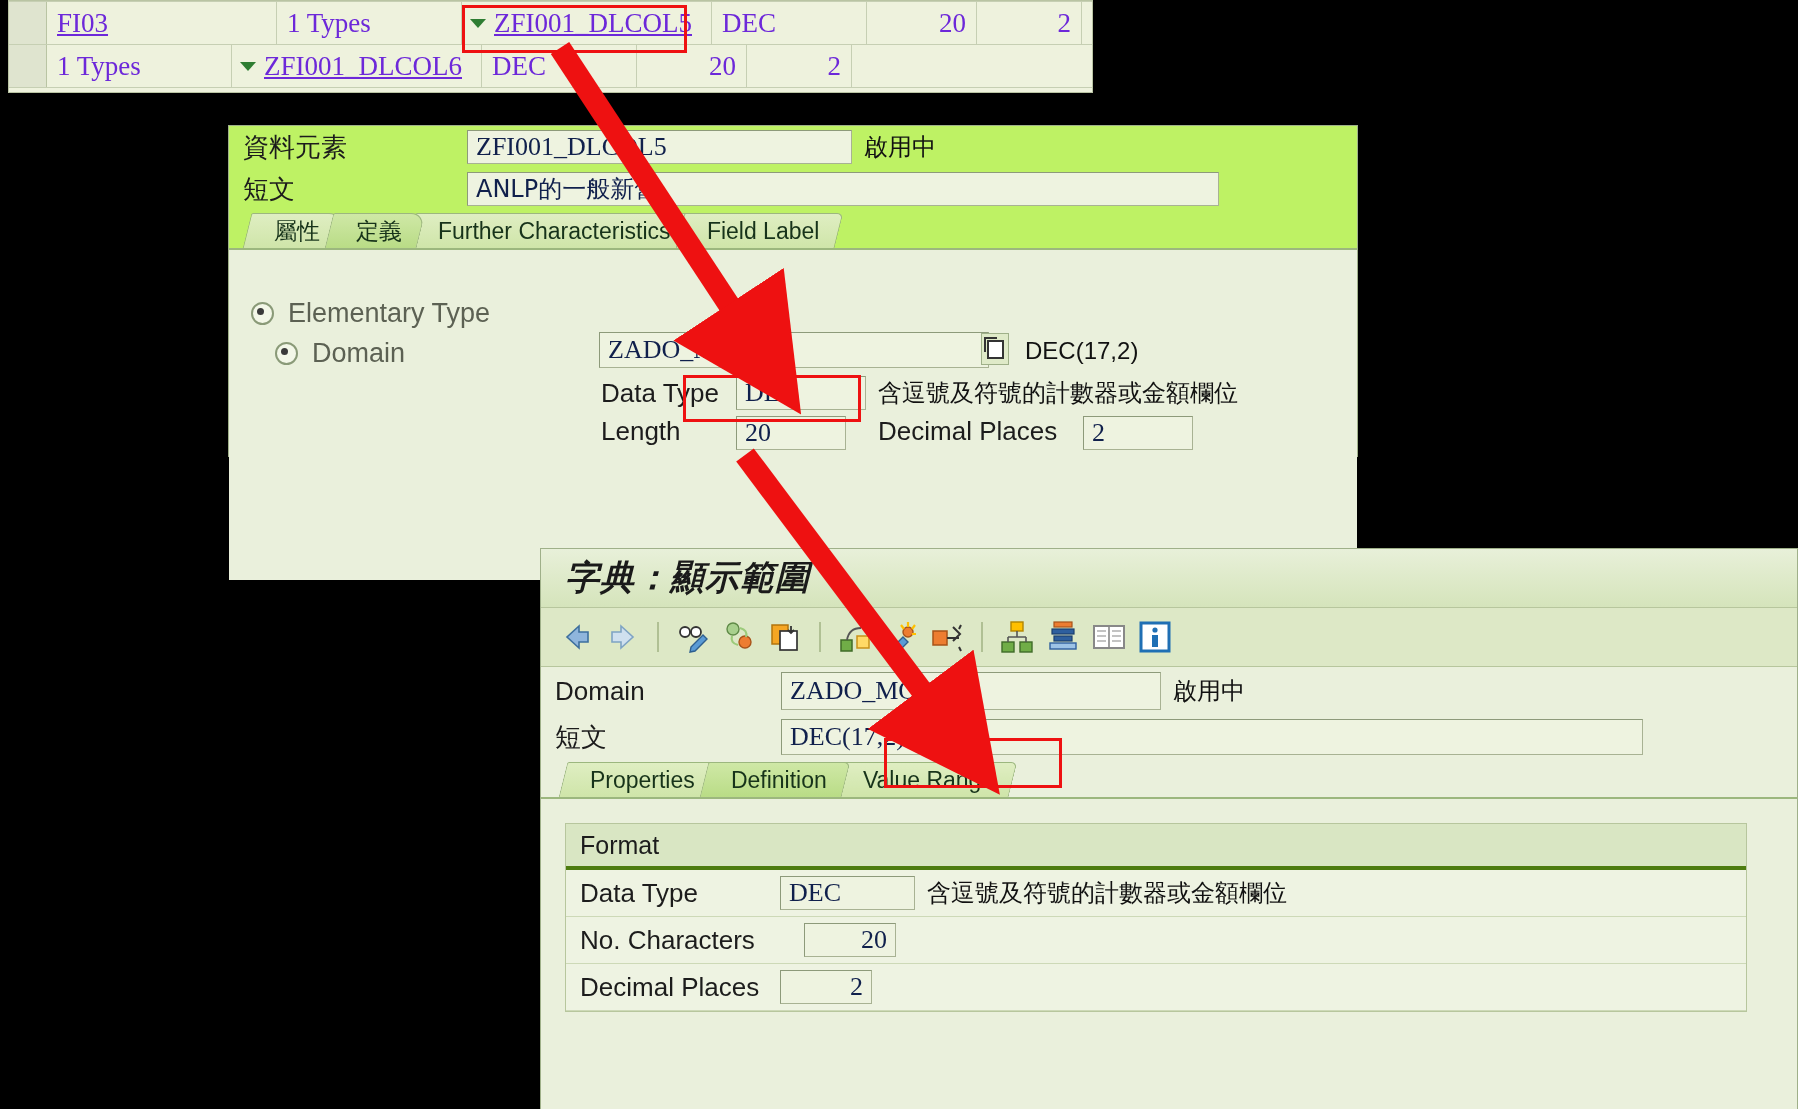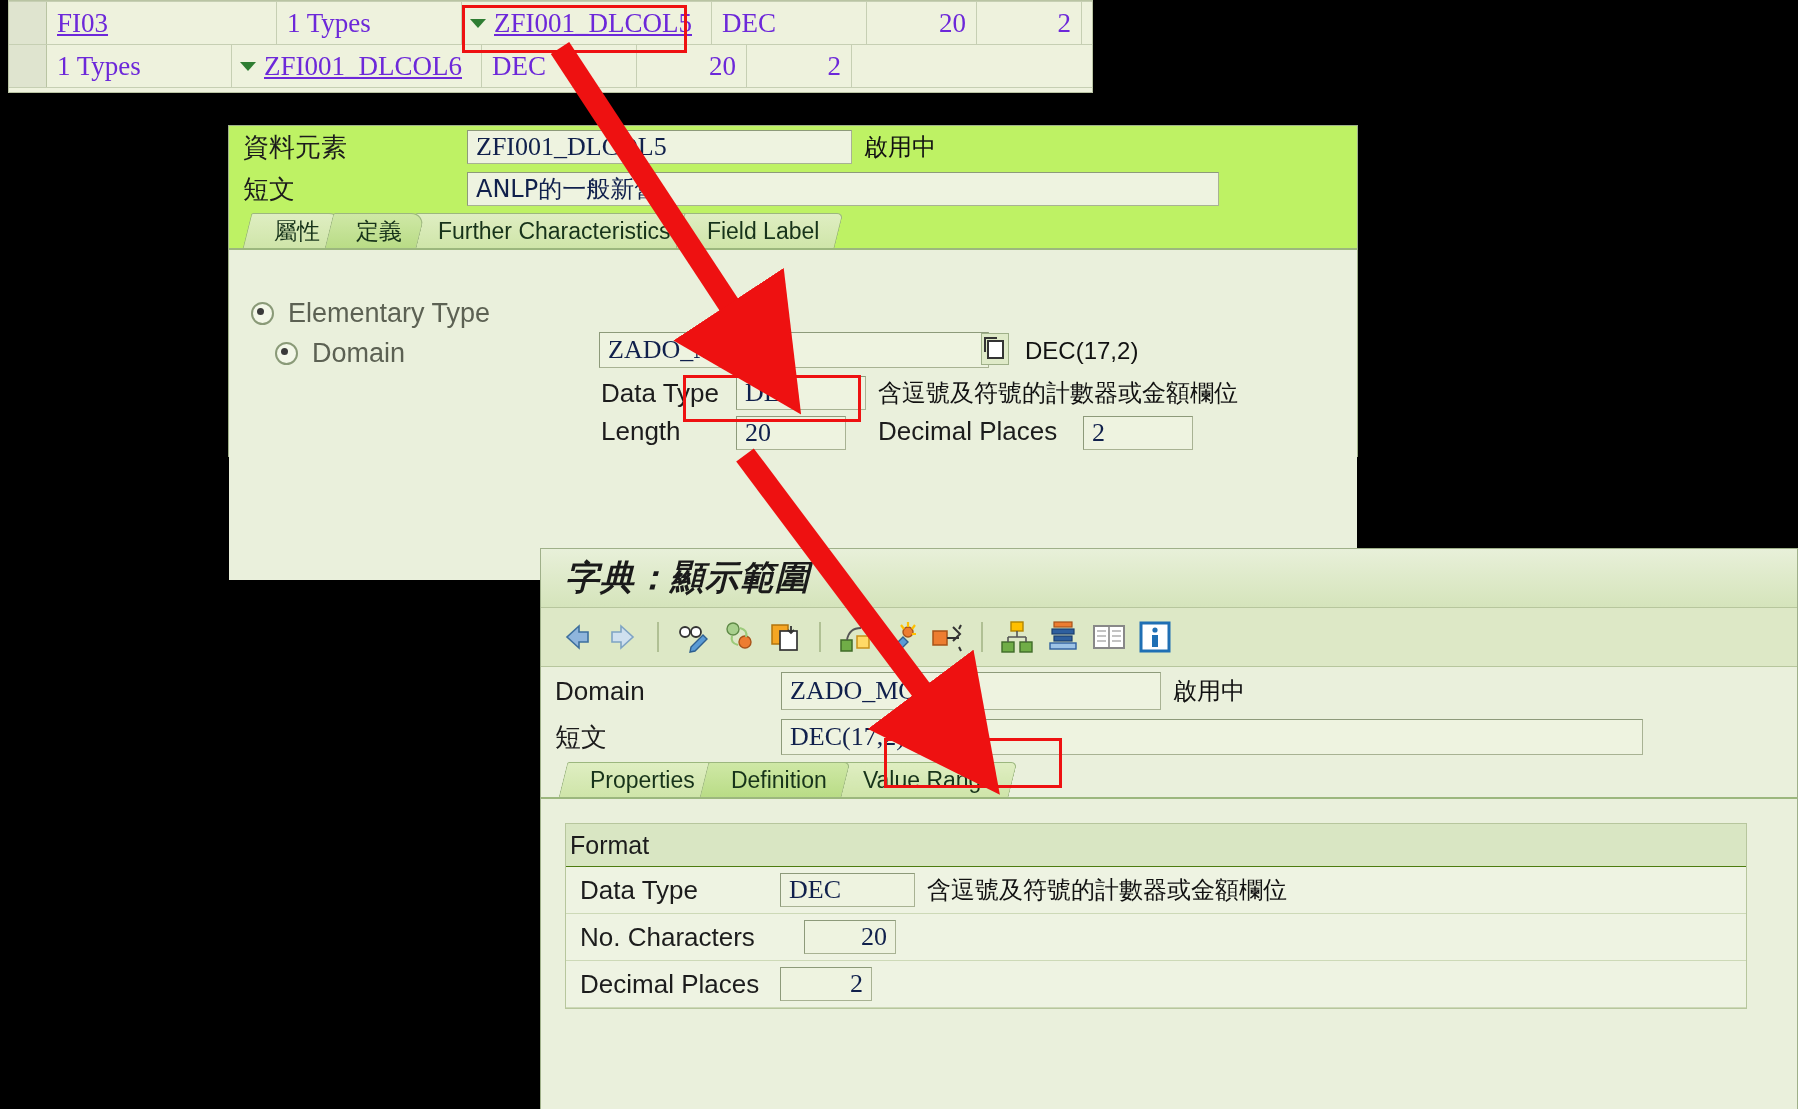--- a/index.html
+++ b/index.html
@@ -389,21 +389,21 @@
     <div class="tab wide">
       <span>Properties</span></div>
     <div class="tab wide active">
       <span>Definition</span></div>
     <div class="tab wide">
       <span>Value Range</span></div>
   </div>
 
   <div class="tabbody">
     <div class="abs" style="left:24px;top:24px;width:1180px;border:1px solid #b7c69d;background:#eef3e2;">
-      <div style="height:42px;background:#d9e6c3;border-bottom:1px solid #4d7c0f;display:flex;align-items:center;padding-left:4px;">
+      <div style="height:42px;background:#d9e6c3;border-bottom:4px solid #4d7c0f;display:flex;align-items:center;padding-left:14px;">
         <span style="font-family:'Liberation Sans',sans-serif;font-size:25px;color:#1c1c1c;">Format</span>
       </div>
 
       <div style="display:flex;align-items:center;height:46px;border-bottom:1px solid #cdd9b7;padding-left:14px;">
         <div style="width:200px;font-family:'Liberation Sans',sans-serif;font-size:26px;color:#1c1c1c;">Data Type</div>
         <div class="inp" style="width:135px;">DEC</div>
         <div class="active-txt">含逗號及符號的計數器或金額欄位</div>
       </div>
 
       <div style="display:flex;align-items:center;height:46px;border-bottom:1px solid #cdd9b7;padding-left:14px;gap:24px;">

